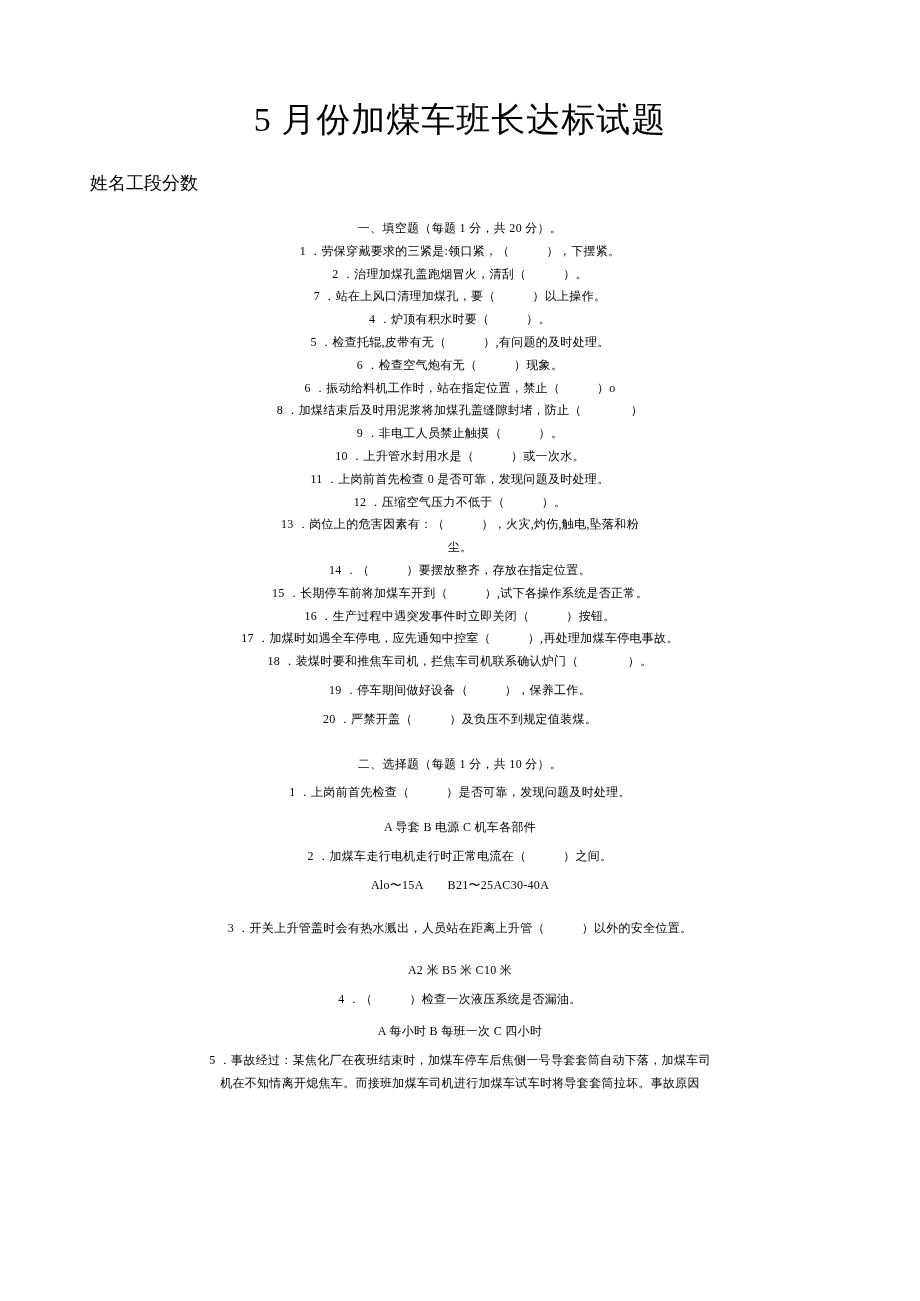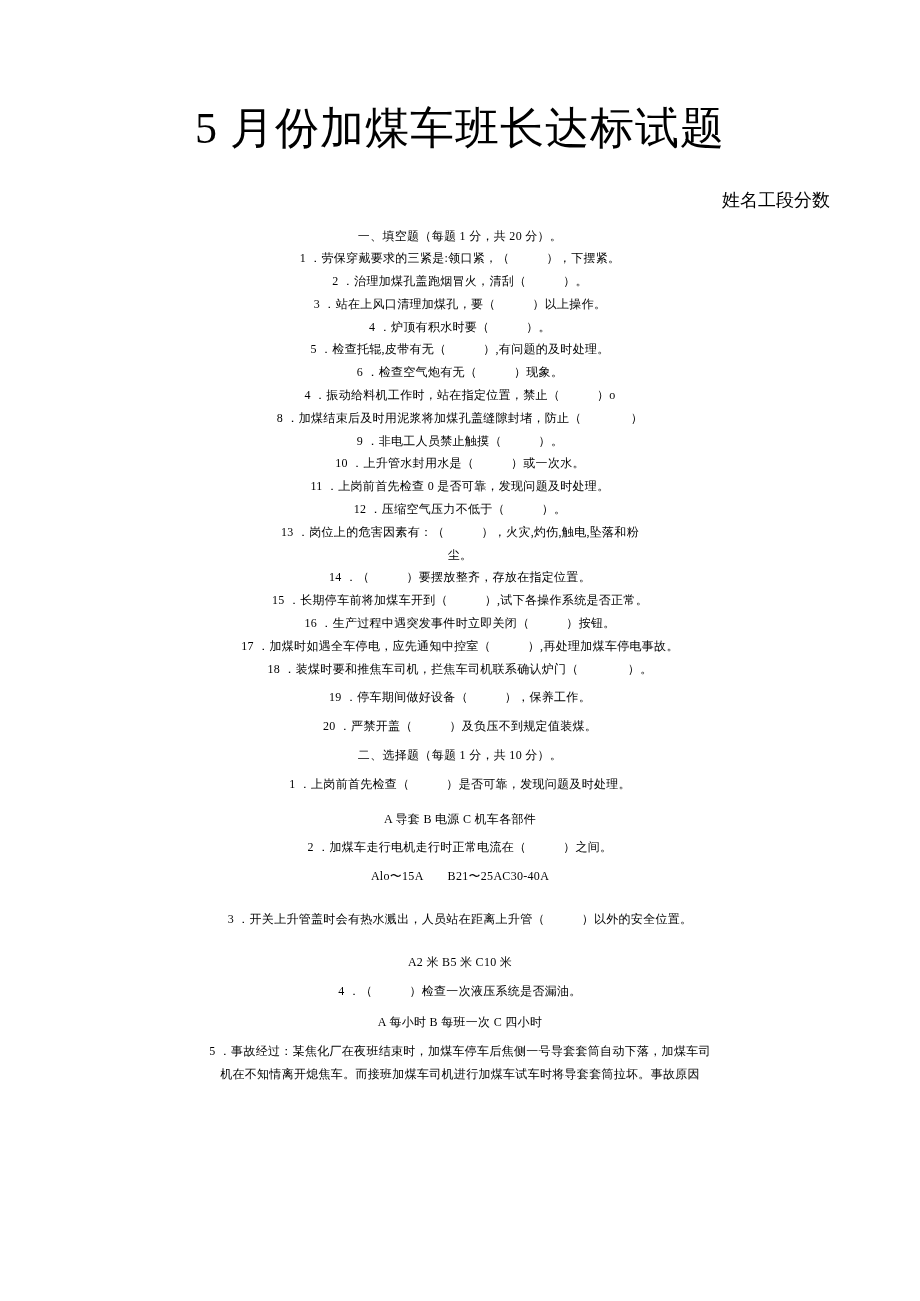--- a/index.html
+++ b/index.html
@@ -11,68 +11,68 @@
   body {
     font-family: "SimSun", "宋体", serif;
     color: #000;
     font-size: 16px;
     line-height: 1.75;
     padding: 90px 90px 60px 90px;
     box-sizing: border-box;
   }
   .title {
     text-align: center;
-    font-size: 44px;
+    font-size: 34px;
     font-weight: 400;
     margin-bottom: 18px;
     letter-spacing: 1px;
   }
   .subtitle {
-    text-align: right;
+    text-align: left;
     font-size: 18px;
-    margin-bottom: 8px;
+    margin-bottom: 18px;
   }
   .line {
     white-space: pre-wrap;
     font-size: 12px;
     line-height: 1.9;
     letter-spacing: 0.3px;
     text-align: center;
   }
 </style>
 </head>
 <body>
 
 <div class="title">5 月份加煤车班长达标试题</div>
 <div class="subtitle">姓名工段分数</div>
 
 <div class="line">一、填空题（每题 1 分，共 20 分）。</div>
 <div class="line">1 ．劳保穿戴要求的三紧是:领口紧，（　　　），下摆紧。</div>
 <div class="line">2 ．治理加煤孔盖跑烟冒火，清刮（　　　）。</div>
-<div class="line">3 ．站在上风口清理加煤孔，要（　　　）以上操作。</div>
+<div class="line">7 ．站在上风口清理加煤孔，要（　　　）以上操作。</div>
 <div class="line">4 ．炉顶有积水时要（　　　）。</div>
 <div class="line">5 ．检查托辊,皮带有无（　　　）,有问题的及时处理。</div>
 <div class="line">6 ．检查空气炮有无（　　　）现象。</div>
-<div class="line">4 ．振动给料机工作时，站在指定位置，禁止（　　　）o</div>
+<div class="line">6 ．振动给料机工作时，站在指定位置，禁止（　　　）o</div>
 <div class="line">8 ．加煤结束后及时用泥浆将加煤孔盖缝隙封堵，防止（　　　　）</div>
 <div class="line">9 ．非电工人员禁止触摸（　　　）。</div>
 <div class="line">10 ．上升管水封用水是（　　　）或一次水。</div>
 <div class="line">11 ．上岗前首先检查 0 是否可靠，发现问题及时处理。</div>
 <div class="line">12 ．压缩空气压力不低于（　　　）。</div>
 <div class="line">13 ．岗位上的危害因素有：（　　　），火灾,灼伤,触电,坠落和粉</div>
 <div class="line">尘。</div>
 <div class="line">14 ．（　　　）要摆放整齐，存放在指定位置。</div>
 <div class="line">15 ．长期停车前将加煤车开到（　　　）,试下各操作系统是否正常。</div>
 <div class="line">16 ．生产过程中遇突发事件时立即关闭（　　　）按钮。</div>
 <div class="line">17 ．加煤时如遇全车停电，应先通知中控室（　　　）,再处理加煤车停电事故。</div>
 <div class="line">18 ．装煤时要和推焦车司机，拦焦车司机联系确认炉门（　　　　）。</div>
 <div class="line" style="margin-top:6px">19 ．停车期间做好设备（　　　），保养工作。</div>
 <div class="line" style="margin-top:6px">20 ．严禁开盖（　　　）及负压不到规定值装煤。</div>
 
-<div class="line" style="margin-top:6px">二、选择题（每题 1 分，共 10 分）。</div>
+<div class="line" style="margin-top:22px">二、选择题（每题 1 分，共 10 分）。</div>
 <div class="line" style="margin-top:6px">1 ．上岗前首先检查（　　　）是否可靠，发现问题及时处理。</div>
 <div class="line" style="margin-top:12px">A 导套 B 电源 C 机车各部件</div>
 <div class="line" style="margin-top:6px">2 ．加煤车走行电机走行时正常电流在（　　　）之间。</div>
 <div class="line" style="margin-top:6px">Alo〜15A　　B21〜25AC30-40A</div>
 <div class="line" style="margin-top:20px">3 ．开关上升管盖时会有热水溅出，人员站在距离上升管（　　　）以外的安全位置。</div>
 <div class="line" style="margin-top:20px">A2 米 B5 米 C10 米</div>
 <div class="line" style="margin-top:6px">4 ．（　　　）检查一次液压系统是否漏油。</div>
 <div class="line" style="margin-top:9px">A 每小时 B 每班一次 C 四小时</div>
 <div class="line" style="margin-top:6px">5 ．事故经过：某焦化厂在夜班结束时，加煤车停车后焦侧一号导套套筒自动下落，加煤车司</div>
 <div class="line">机在不知情离开熄焦车。而接班加煤车司机进行加煤车试车时将导套套筒拉坏。事故原因</div>

